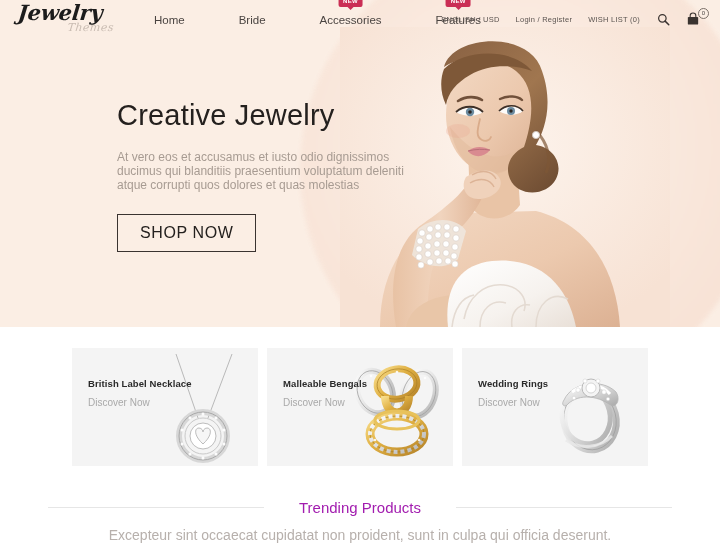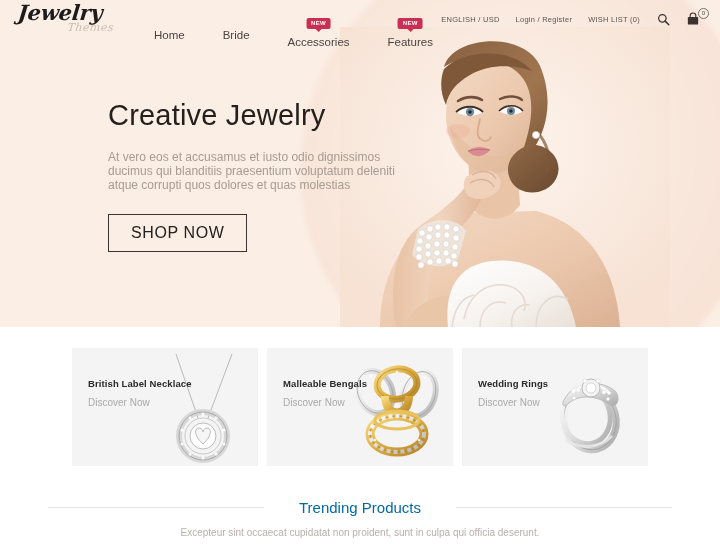--- a/index.html
+++ b/index.html
@@ -57,22 +57,22 @@
     line-height: 12px;
     color:#c9bcb2;
     text-align:right;
     padding-right:4px;
     margin-top:-1px;
     letter-spacing:0.5px;
     transform: skewX(-6deg);
   }
 
   .mainnav {
-    position:absolute; left:135px; top:16px; height:38px;
-    display:flex; align-items:flex-start; gap:0px;
+    position:absolute; left:135px; top:1px; height:38px;
+    display:flex; align-items:center; gap:16px;
   }
   .navitem {
     position:relative;
     padding: 0 19px;
     font-size:11.5px;
     color:#4a4441;
     text-decoration:none;
     white-space:nowrap;
     line-height:38px;
   }
@@ -120,21 +120,21 @@
     width:11px; height:11px; border-radius:50%;
     border:1px solid #7a6f68;
     color:#4a4441;
     font-size:6px;
     line-height:9px;
     text-align:center;
     background:rgba(251,238,228,.6);
   }
 
   
-  .hero-copy { position:absolute; left:108px; top:98px; width:300px; z-index:20; }
+  .hero-copy { position:absolute; left:117px; top:98px; width:300px; z-index:20; }
   .hero-title {
     font-size:29px;
     font-weight:400;
     color:#24201e;
     letter-spacing:.2px;
     line-height:34px;
     white-space:nowrap;
   }
   .hero-desc {
     margin-top:18px;
@@ -196,35 +196,35 @@
 
   
   .trending { position:absolute; left:0; top:496px; width:720px; }
   .trending-head {
     position:relative;
     display:flex; align-items:center; justify-content:center;
     height:22px;
   }
   .trending-title {
     font-size:15px;
-    color:#0369a1;
+    color:#a21caf;
     font-weight:400;
     padding:0 22px;
     white-space:nowrap;
   }
   .rule {
     position:absolute; top:11px; height:1px; background:#e6e6e6;
     width:216px;
   }
   .rule.left { left:48px; }
   .rule.right { right:48px; }
   .trending-sub {
     margin-top:9px;
     text-align:center;
-    font-size:10px;
+    font-size:14px;
     color:#b7b0ac;
   }
 </style>
 </head>
 <body>
 
 <div class="page">
 
   <div class="hero">
     <div class="hero-wash"></div>

